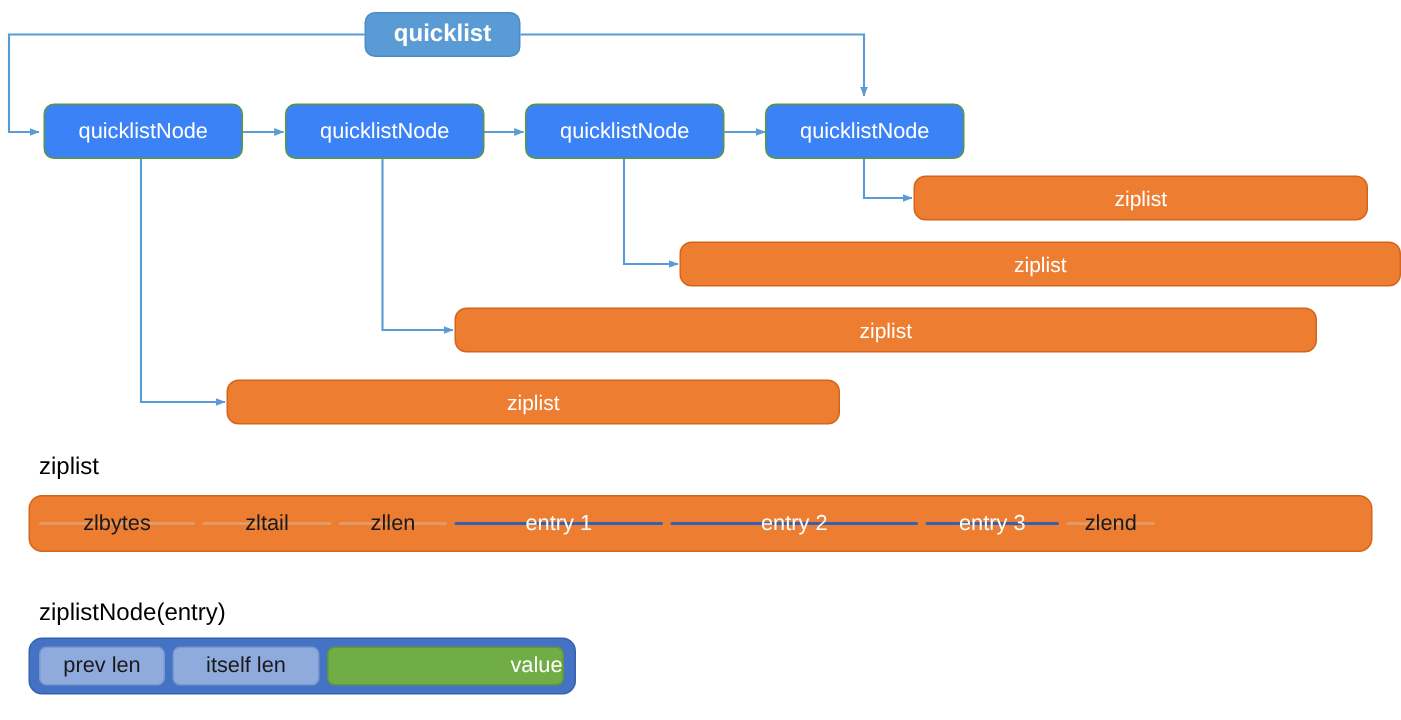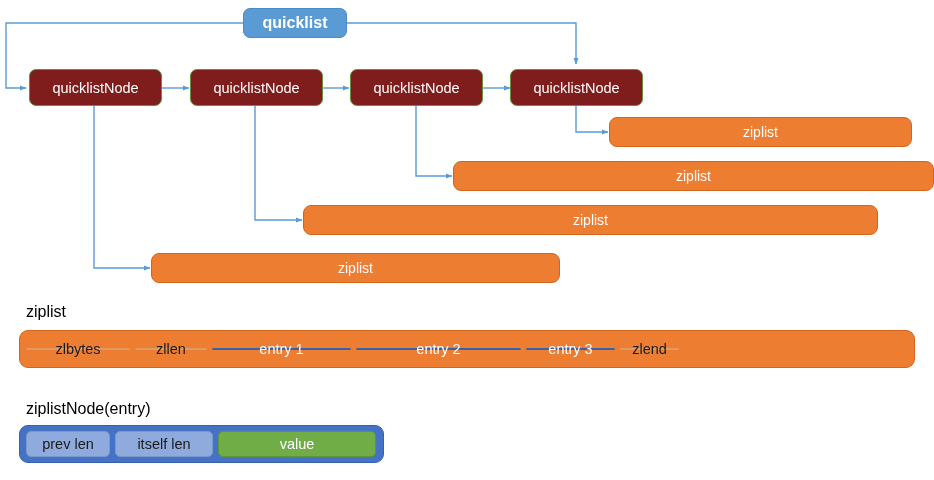--- a/index.html
+++ b/index.html
@@ -35,21 +35,21 @@
     white-space: nowrap;
   }
   .quicklist-box {
     background: #5B9BD5;
     border: 1px solid #4A8CC7;
     color: #ffffff;
     font-weight: bold;
     font-size: 16px;
   }
   .qnode {
-    background: #7f1d1d;
+    background: #3b82f6;
     border: 1px solid #5F9639;
     color: #ffffff;
     font-size: 14.5px;
   }
   .zbar {
     background: #ED7D31;
     border: 1px solid #D4651C;
     color: #ffffff;
     font-size: 14px;
     border-radius: 8px;
@@ -174,20 +174,23 @@
   <div class="node zbar" style="left:151px; top:253px; width:409px; height:30px;">
     <span>ziplist</span>
   </div>
 
   <div class="section-label" style="left:26px; top:303px;">ziplist</div>
 
   <div class="strip strip-ziplist" style="left:19px; top:330px; width:896px; height:38px;">
     <div class="cell cell-salmon" style="width:104px;">
       <span>zlbytes</span>
     </div>
+    <div class="cell cell-salmon" style="width:86px;">
+      <span>zltail</span>
+    </div>
     <div class="cell cell-salmon" style="width:72px;">
       <span>zllen</span>
     </div>
     <div class="cell cell-blue" style="width:139px;">
       <span>entry 1</span>
     </div>
     <div class="cell cell-blue" style="width:165px;">
       <span>entry 2</span>
     </div>
     <div class="cell cell-blue" style="width:89px;">
@@ -200,18 +203,18 @@
 
   <div class="section-label" style="left:26px; top:400px;">ziplistNode(entry)</div>
 
   <div class="strip strip-entry" style="left:19px; top:425px; width:365px; height:38px;">
     <div class="cell cell-peri" style="width:84px;">
       <span>prev len</span>
     </div>
     <div class="cell cell-peri" style="width:98px;">
       <span>itself len</span>
     </div>
-    <div class="cell cell-green" style="width:158px;">
+    <div class="cell cell-green" style="width:158px;justify-content:flex-end;">
       <span>value</span>
     </div>
   </div>
 
 </div>
 
 </body></html>

